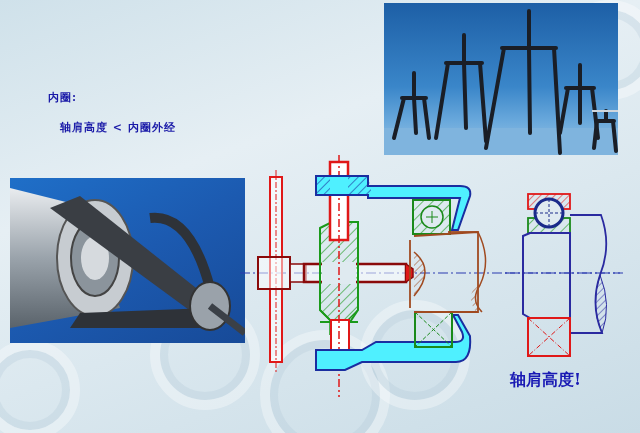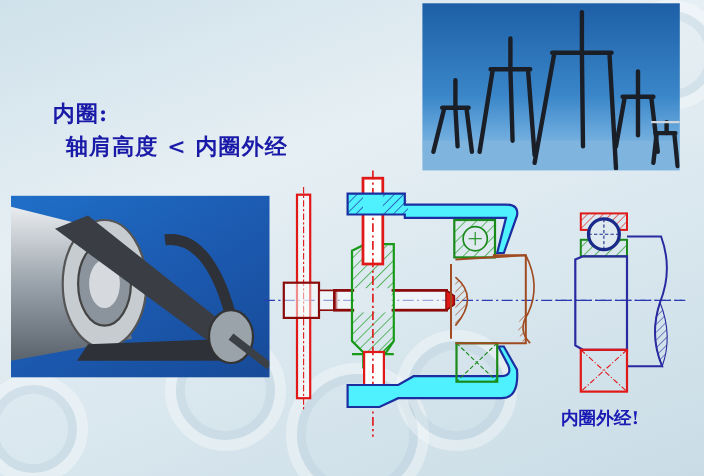--- a/index.html
+++ b/index.html
@@ -8,21 +8,21 @@
       background: linear-gradient(160deg, #cfe1ea 0%, #e6eff4 35%, #dbe8ef 60%, #c9dce6 100%);
       font-family: "DejaVu Sans", sans-serif;
     }
     .bg-ring {
       position: absolute; border-radius: 50%;
       border: 10px solid rgba(255,255,255,0.35);
       box-shadow: inset 0 0 0 8px rgba(170,195,210,0.25);
     }
     .title {
       position: absolute; left: 48px; color: #1a1aa8; font-weight: bold;
-      font-size: 20px; font-family: "DejaVu Serif", serif; letter-spacing: 1px;
+      font-size: 11px; font-family: "DejaVu Serif", serif; letter-spacing: 1px;
     }
     .photo {
       position: absolute; overflow: hidden;
       background: linear-gradient(180deg, #1d5fa6 0%, #3a86c9 55%, #6aa9dc 78%, #9fc6e6 100%);
     }
     .verdict {
       position: absolute; left: 510px; top: 370px; color: #1a1ab4;
       font-weight: bold; font-size: 16px; font-family: "DejaVu Serif", serif;
     }
     svg { position: absolute; left: 0; top: 0; }
@@ -171,13 +171,13 @@
     <line x1="549" y1="199" x2="549" y2="227" stroke="#1a2a8a" stroke-width="1" stroke-dasharray="3,2"></line>
     <path d="M530 233 L523 236 L523 314 L530 318 L570 318 L570 233 Z" fill="none" stroke="#2a2aa0" stroke-width="2"></path>
     <path d="M570 215 L601 215 Q612 245 600 275 Q590 305 602 333 L570 333" fill="none" stroke="#2a2aa0" stroke-width="1.8"></path>
     <path d="M600 275 Q590 305 602 333 Q612 305 600 275 Z" fill="url(#hatchNavy)" stroke="#2a2aa0" stroke-width="1"></path>
     <rect x="528" y="318" width="42" height="38" fill="none" stroke="#e01818" stroke-width="2"></rect>
     <line x1="528" y1="318" x2="570" y2="356" stroke="#e01818" stroke-width="1" stroke-dasharray="5,2,1,2"></line>
     <line x1="570" y1="318" x2="528" y2="356" stroke="#e01818" stroke-width="1" stroke-dasharray="5,2,1,2"></line>
   </g>
 </svg>
 
-<div class="verdict">内圈外经!</div>
+<div class="verdict">轴肩高度!</div>
 
 </body></html>

